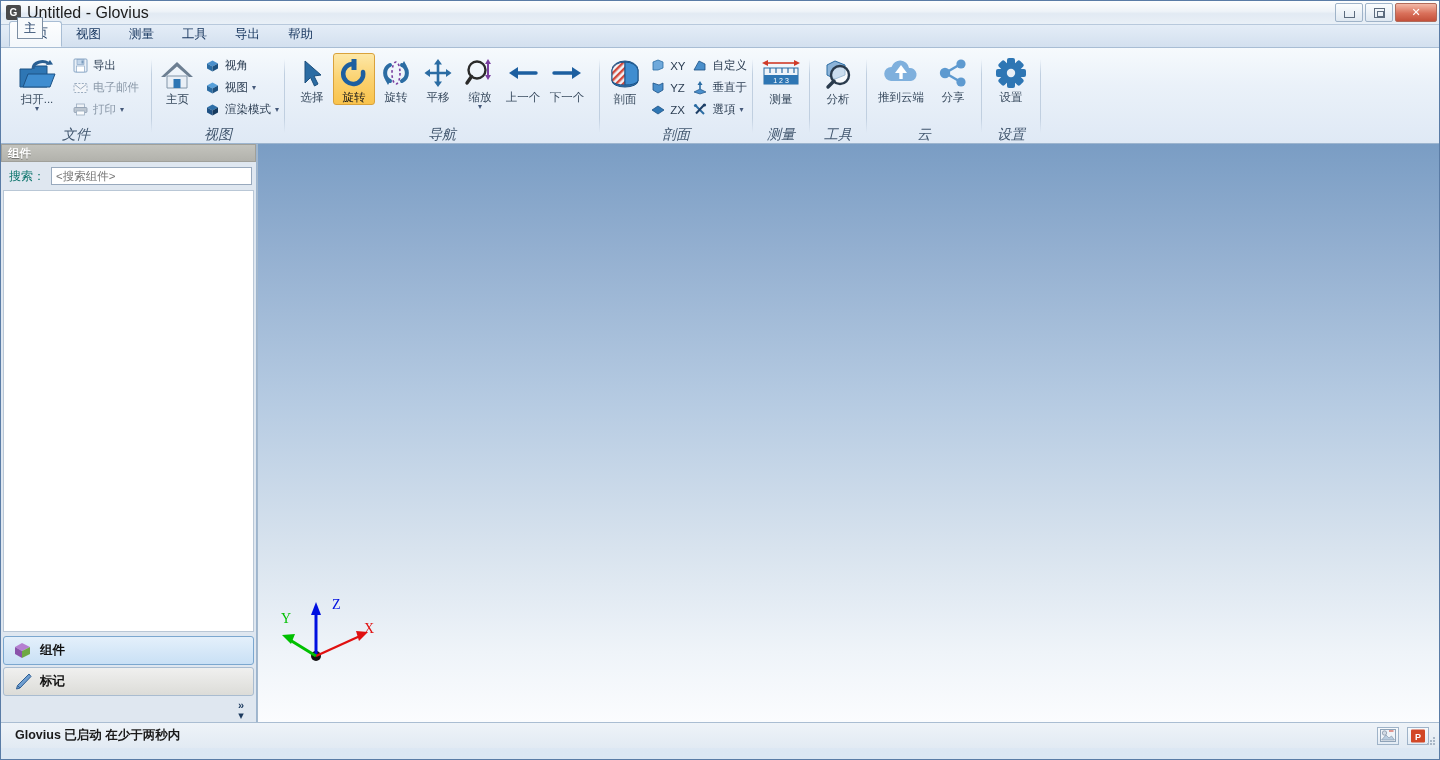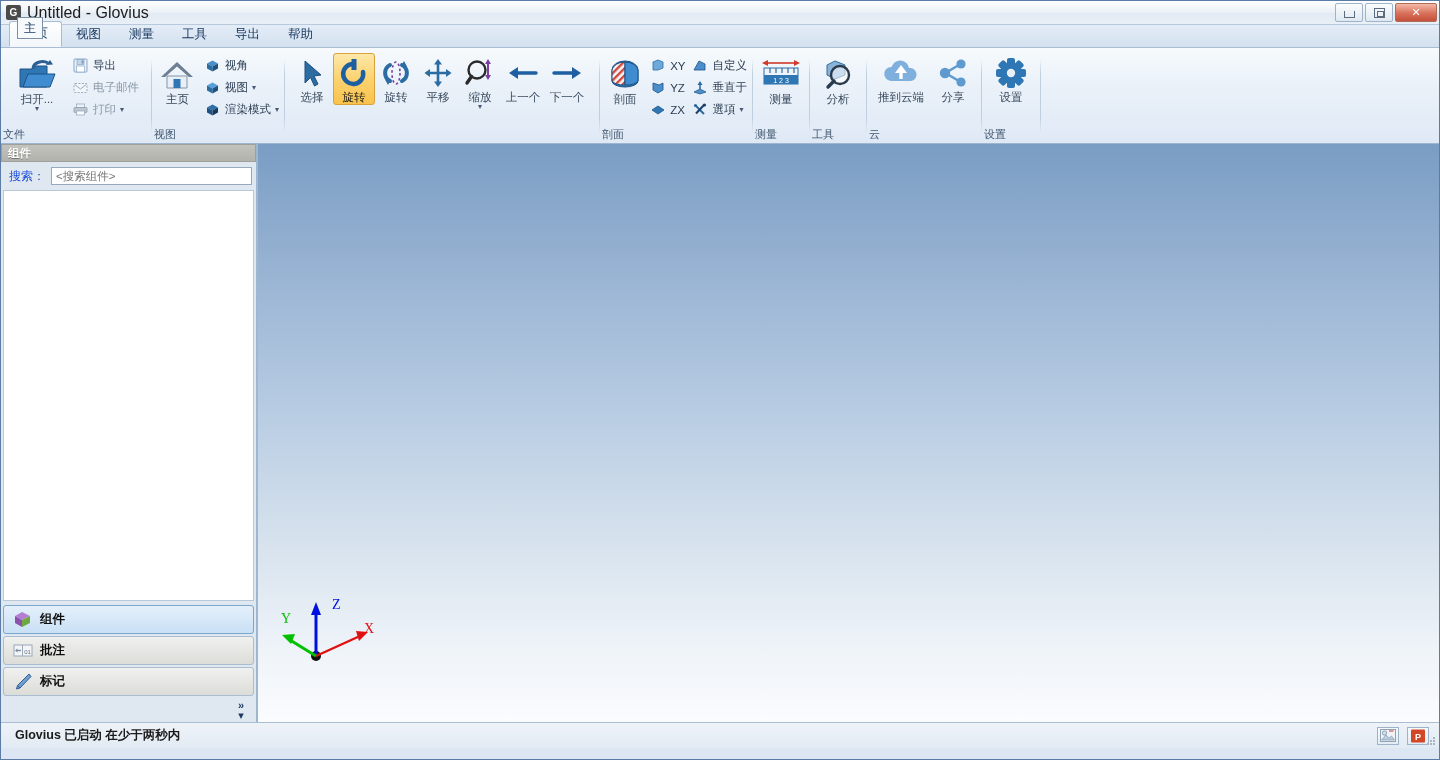--- a/index.html
+++ b/index.html
@@ -47,22 +47,22 @@
   .ghost-overlay { position:absolute; left:16px; top:16px; width:26px; height:22px;
      background:#f7fafc; border:1px solid #7d8fa3; font-size:12px; color:#14335c;
      text-align:center; line-height:20px; z-index:5; }
 
   
   .ribbon { height:96px; position:relative;
      background:linear-gradient(#f6fafd 0%,#eaf1f9 40%,#dfe9f5 100%);
      border-bottom:1px solid #9db5cf; display:flex; padding-left:2px;}
   .rgroup { display:flex; flex-direction:column; height:96px; position:relative; }
   .rgroup .gbody { flex:1; display:flex; align-items:flex-start; padding-top:5px; }
-  .rgroup .glabel { height:18px; text-align:left; font-size:11px;
-     color:#41566e; line-height:16px; }
+  .rgroup .glabel { height:18px; text-align:center; font-size:14px;
+     color:#41566e; line-height:16px;font-style:italic; }
   .sep { width:1px; align-self:center; height:74px;
      background:linear-gradient(transparent,#c0cfe0 20%,#c0cfe0 80%,transparent);
      margin:0 2px; }
 
   .bigbtn { width:56px; display:flex; flex-direction:column; align-items:center;
      padding-top:3px; cursor:default; border:1px solid transparent; border-radius:3px; }
   .bigbtn .lbl { font-size:11.5px; color:#384a5e; margin-top:2px; text-align:center;
      line-height:13px; }
   .bigbtn.sel { background:linear-gradient(#fde8a8,#fbd270 50%,#f9c34c);
      border:1px solid #d9a23c; }
@@ -82,21 +82,21 @@
 
   
   .main { display:flex; height:578px; }
   .leftpanel { width:256px; display:flex; flex-direction:column;
      background:#dfe7f0; border-right:1px solid #9db5cf; }
   .panelhdr { height:18px; background:linear-gradient(#c3c3bd,#b2b2ac);
      border:1px solid #a0a09a; color:#fff; font-weight:bold; font-size:11.5px;
      padding-left:6px; line-height:16px; text-shadow:0 1px 0 rgba(0,0,0,.35); }
   .searchrow { height:28px; display:flex; align-items:center; padding:0 4px;
      background:#dfe7f0; }
-  .searchlabel { font-size:12px; color:#1d4ed8; padding:0 6px 0 4px; }
+  .searchlabel { font-size:12px; color:#0f766e; padding:0 6px 0 4px; }
   .searchinput { flex:1; height:18px; border:1px solid #98a9bd; background:#fff;
      font-size:11.5px; color:#8c8c8c; padding:1px 4px; line-height:15px;
      font-family:"Liberation Sans", sans-serif; }
   .treearea { flex:1; background:#fff; border:1px solid #b9c7d6; margin:0 2px 2px 2px;}
 
   .navlist { padding:2px 2px 0 2px; }
   .navitem { height:29px; display:flex; align-items:center; padding-left:8px;
      margin-bottom:2px; border:1px solid #a9bcd0; border-radius:3px;
      background:linear-gradient(#f0f0ef,#dcdcd8); cursor:default; }
   .navitem.active { background:linear-gradient(#e4f0fb,#c9e0f5);
@@ -314,20 +314,21 @@
           <div class="lbl dim">上一个</div>
         </div>
         <div class="bigbtn" style="width:44px">
           <svg width="34" height="32" viewBox="0 0 34 32">
             <path d="M4 16 L25 16" stroke="#1d5fa0" stroke-width="3.4" stroke-linecap="round" fill="none"></path>
             <path d="M31 16 L22 10 L22 22 Z" fill="#1d5fa0"></path>
           </svg>
           <div class="lbl dim">下一个</div>
         </div>
       </div>
+      <div class="glabel">导航</div>
     </div>
     <div class="sep"></div>
 
     <div class="rgroup" style="width:148px">
       <div class="gbody">
         <div class="bigbtn" style="width:48px;margin-left:2px">
           <svg width="38" height="34" viewBox="0 0 38 34">
             <defs>
               <pattern id="hatchR" width="5" height="5" patternUnits="userSpaceOnUse" patternTransform="rotate(45)">
                 <rect width="5" height="5" fill="#f3f6fa"></rect>
@@ -507,32 +508,20 @@
             <svg width="20" height="19" viewBox="0 0 20 19">
               <path d="M2 6 L9 2 L17 6 L9 10 Z" fill="#b57fd1"></path>
               <path d="M2 6 L9 10 L9 17 L2 13 Z" fill="#8a53ab"></path>
               <path d="M17 6 L17 13 L9 17 L9 10 Z" fill="#6fa842"></path>
             </svg>
           </span>
           <span class="nlbl">组件</span>
         </div>
         <div class="navitem">
           <span class="nico">
-            <svg width="20" height="15" viewBox="0 0 20 15">
-              <rect x="1" y="2" width="18" height="11" fill="#f3f5f8" stroke="#9aa8b8"></rect>
-              <path d="M3 7.5 L8 7.5" stroke="#7e8d9e" stroke-width="1.4"></path>
-              <path d="M2 7.5 L4.5 5.5 L4.5 9.5 Z" fill="#7e8d9e"></path>
-              <path d="M9.5 2 L9.5 13" stroke="#9aa8b8"></path>
-              <text x="14.5" y="10.5" font-size="6" fill="#60707f" text-anchor="middle" font-family="Liberation Sans, sans-serif">01</text>
-            </svg>
-          </span>
-          <span class="nlbl">批注</span>
-        </div>
-        <div class="navitem">
-          <span class="nico">
             <svg width="20" height="20" viewBox="0 0 20 20">
               <path d="M16 2 L18 4.5 L7 16 L3.5 17 L4.5 13.5 Z" fill="#6f9ed0" stroke="#2f5f94" stroke-width="1"></path>
               <path d="M4.5 13.5 L7 16" stroke="#2f5f94"></path>
             </svg>
           </span>
           <span class="nlbl">标记</span>
         </div>
       </div>
       <div class="navfoot">
         <div class="chev">

